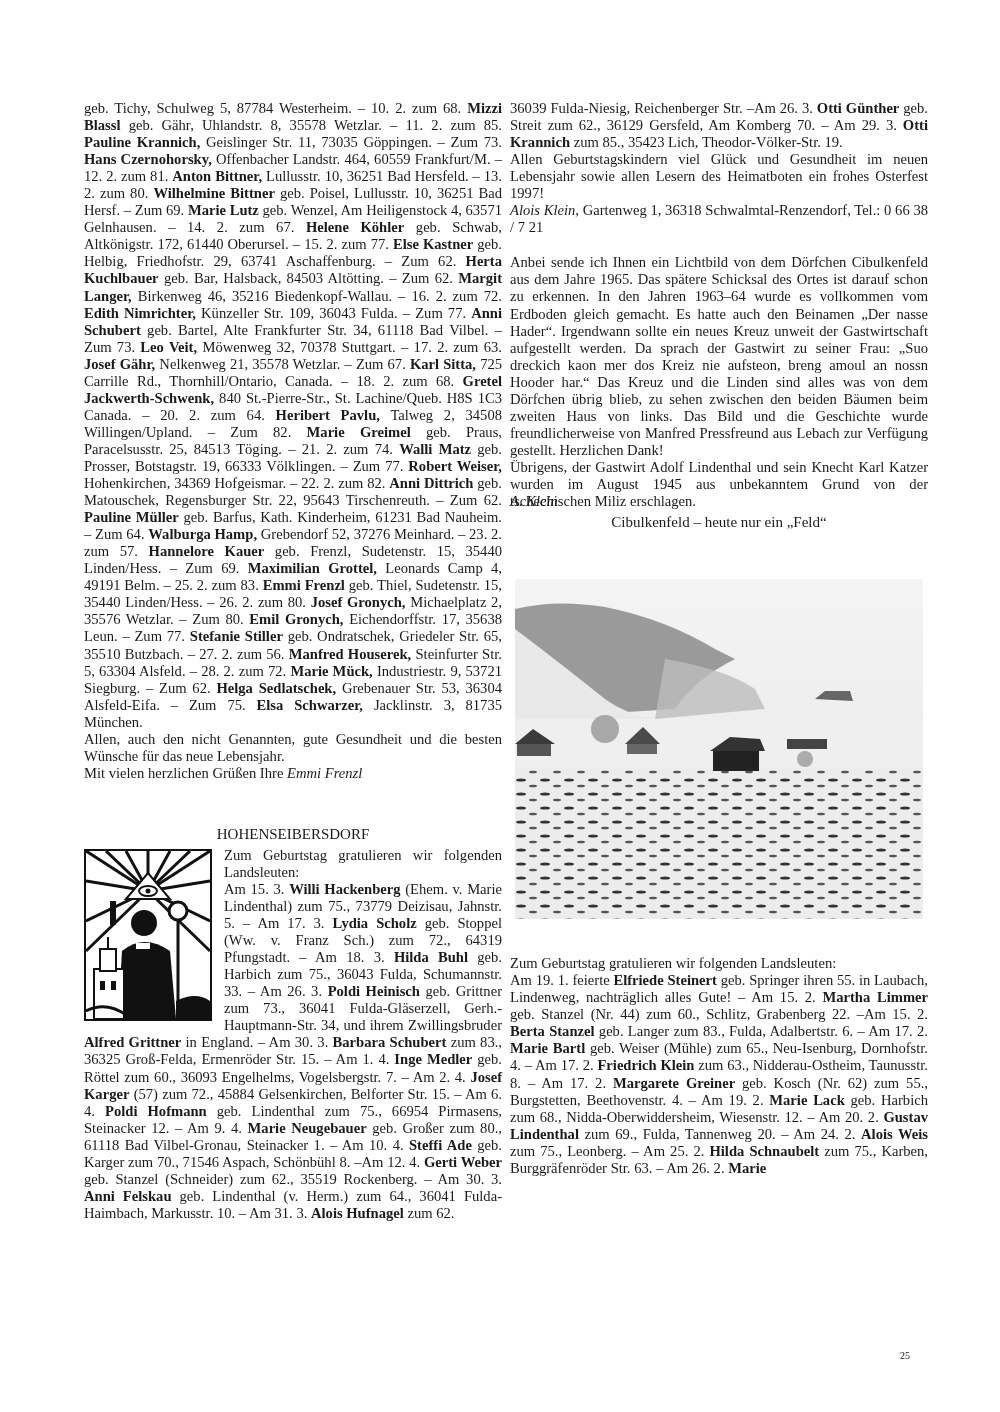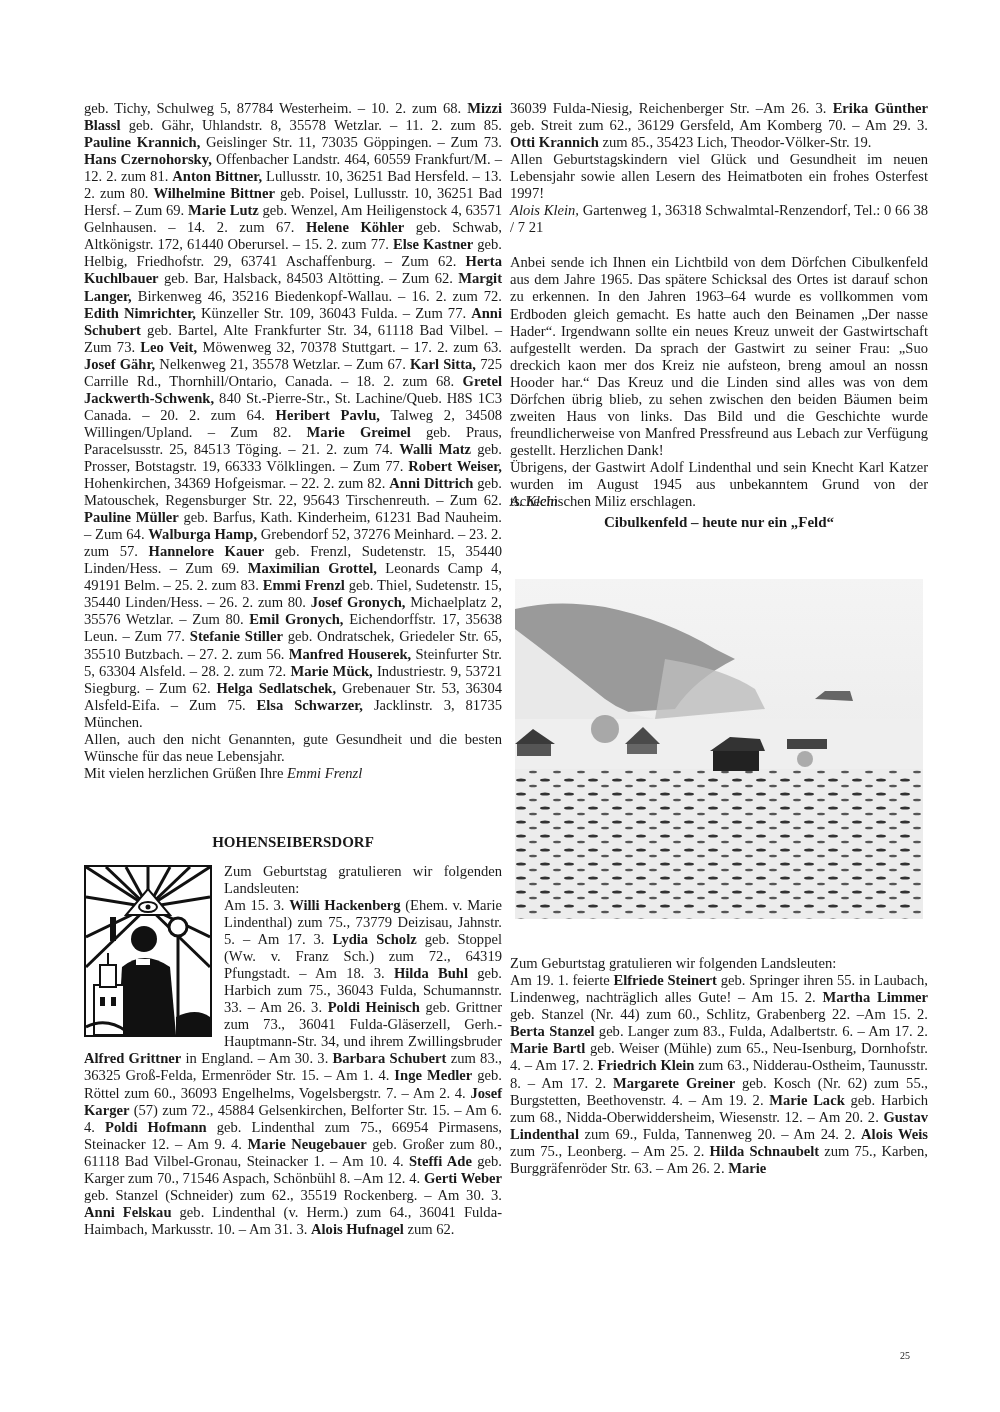--- a/index.html
+++ b/index.html
@@ -3,21 +3,21 @@
 <meta charset="utf-8">
 <style>
   html,body{margin:0;padding:0;background:#fff;}
   body{width:1000px;height:1412px;position:relative;overflow:hidden;font-family:"Liberation Serif","DejaVu Serif",serif;color:#1a1a1a;}
   .col{position:absolute;top:100px;width:418px;font-size:14.6px;line-height:17.05px;text-align:justify;hyphens:manual;}
   .col-left{left:84px;}
   .col-right{left:510px;}
   p{margin:0;font-family:Liberation Serif, serif;}
   b{font-weight:bold;}
   .right-align{text-align:left;}
-  .heading{text-align:center;font-weight:bold;margin:12px;}
+  .heading{text-align:center;font-weight:normal;margin:4px;}
   .gap{height:18px;}
   .woodcut{float:left;width:128px;height:172px;margin:2px 12px 2px 0;background:#fff;border:2px solid #111;box-sizing:border-box;overflow:hidden;position:relative;}
   .woodcut svg{display:block;}
   .photo{width:408px;height:340px;margin:48px auto 36px auto;position:relative;overflow:hidden;}
   .photo svg{display:block;}
   .sig{display:flex;justify-content:flex-start;}
   .page-number{position:absolute;left:900px;top:1350px;font-size:10px;}
   i{font-style:italic;}
 </style>
 </head>
@@ -61,21 +61,21 @@
       <rect x="14" y="130" width="5" height="9" fill="#111"></rect>
         <rect x="25" y="130" width="5" height="9" fill="#111"></rect>
       <path d="M90 150 Q110 140 124 150 L124 168 L90 168 Z" fill="#111"></path>
       <path d="M0 160 Q20 150 40 164" stroke="#111" stroke-width="3" fill="none"></path>
     </svg>
   </div>
   <p>Zum Geburtstag gratulieren wir folgenden Landsleuten: <br>Am 15. 3. <b>Willi Hackenberg</b> (Ehem. v. Marie Lindenthal) zum 75., 73779 Deizisau, Jahnstr. 5. – Am 17. 3. <b>Lydia Scholz</b> geb. Stoppel (Ww. v. Franz Sch.) zum 72., 64319 Pfungstadt. – Am 18. 3. <b>Hilda Buhl</b> geb. Harbich zum 75., 36043 Fulda, Schumannstr. 33. – Am 26. 3. <b>Poldi Heinisch</b> geb. Grittner zum 73., 36041 Fulda-Gläserzell, Gerh.-Hauptmann-Str. 34, und ihrem Zwillingsbruder <b>Alfred Grittner</b> in England. – Am 30. 3. <b>Barbara Schubert</b> zum 83., 36325 Groß-Felda, Ermenröder Str. 15. – Am 1. 4. <b>Inge Medler</b> geb. Röttel zum 60., 36093 Engelhelms, Vogelsbergstr. 7. – Am 2. 4. <b>Josef Karger</b> (57) zum 72., 45884 Gelsenkirchen, Belforter Str. 15. – Am 6. 4. <b>Poldi Hofmann</b> geb. Lindenthal zum 75., 66954 Pirmasens, Steinacker 12. – Am 9. 4. <b>Marie Neugebauer</b> geb. Großer zum 80., 61118 Bad Vilbel-Gronau, Steinacker 1. – Am 10. 4. <b>Steffi Ade</b> geb. Karger zum 70., 71546 Aspach, Schönbühl 8. –Am 12. 4. <b>Gerti Weber</b> geb. Stanzel (Schneider) zum 62., 35519 Rockenberg. – Am 30. 3. <b>Anni Felskau</b> geb. Lindenthal (v. Herm.) zum 64., 36041 Fulda-Haimbach, Markusstr. 10. – Am 31. 3. <b>Alois Hufnagel</b> zum 62.</p>
 </div>
 
 <div class="col col-right">
-  <p>36039 Fulda-Niesig, Reichenberger Str. –Am 26. 3. <b>Erika Günther</b> geb. Streit zum 62., 36129 Gersfeld, Am Komberg 70. – Am 29. 3. <b>Otti Krannich</b> zum 85., 35423 Lich, Theodor-Völker-Str. 19.</p>
+  <p>36039 Fulda-Niesig, Reichenberger Str. –Am 26. 3. <b>Otti Günther</b> geb. Streit zum 62., 36129 Gersfeld, Am Komberg 70. – Am 29. 3. <b>Otti Krannich</b> zum 85., 35423 Lich, Theodor-Völker-Str. 19.</p>
   <p>Allen Geburtstagskindern viel Glück und Gesundheit im neuen Lebensjahr sowie allen Lesern des Heimatboten ein frohes Osterfest 1997!</p>
   <p><i>Alois Klein,</i><span> Gartenweg 1, 36318 Schwalmtal-Renzendorf, Tel.: 0 66 38 / 7 21</span></p>
   <div class="gap"></div>
   <p>Anbei sende ich Ihnen ein Lichtbild von dem Dörfchen Cibulkenfeld aus dem Jahre 1965. Das spätere Schicksal des Ortes ist darauf schon zu erkennen. In den Jahren 1963–64 wurde es vollkommen vom Erdboden gleich gemacht. Es hatte auch den Beinamen „Der nasse Hader“. Irgendwann sollte ein neues Kreuz unweit der Gastwirtschaft aufgestellt werden. Da sprach der Gastwirt zu seiner Frau: „Suo dreckich kaon mer dos Kreiz nie aufsteon, breng amoul an nossn Hooder har.“ Das Kreuz und die Linden sind alles was von dem Dörfchen übrig blieb, zu sehen zwischen den beiden Bäumen beim zweiten Haus von links. Das Bild und die Geschichte wurde freundlicherweise von Manfred Pressfreund aus Lebach zur Verfügung gestellt. Herzlichen Dank!</p>
   <p class="sig">
       <span style="flex:1;text-align:justify;"><span>Übrigens, der Gastwirt Adolf Lindenthal und sein Knecht Karl Katzer wurden im August 1945 aus unbekanntem Grund von der tschechischen Miliz erschlagen.</span></span>
     </p>
   <p class="right-align" style="margin-top:-17px;"><i>A. Klein</i></p>
   <h3 class="heading" style="font-size:15px;margin-top:4px;">Cibulkenfeld – heute nur ein „Feld“</h3>
   <div class="photo" title="snowy field with houses and hill">

